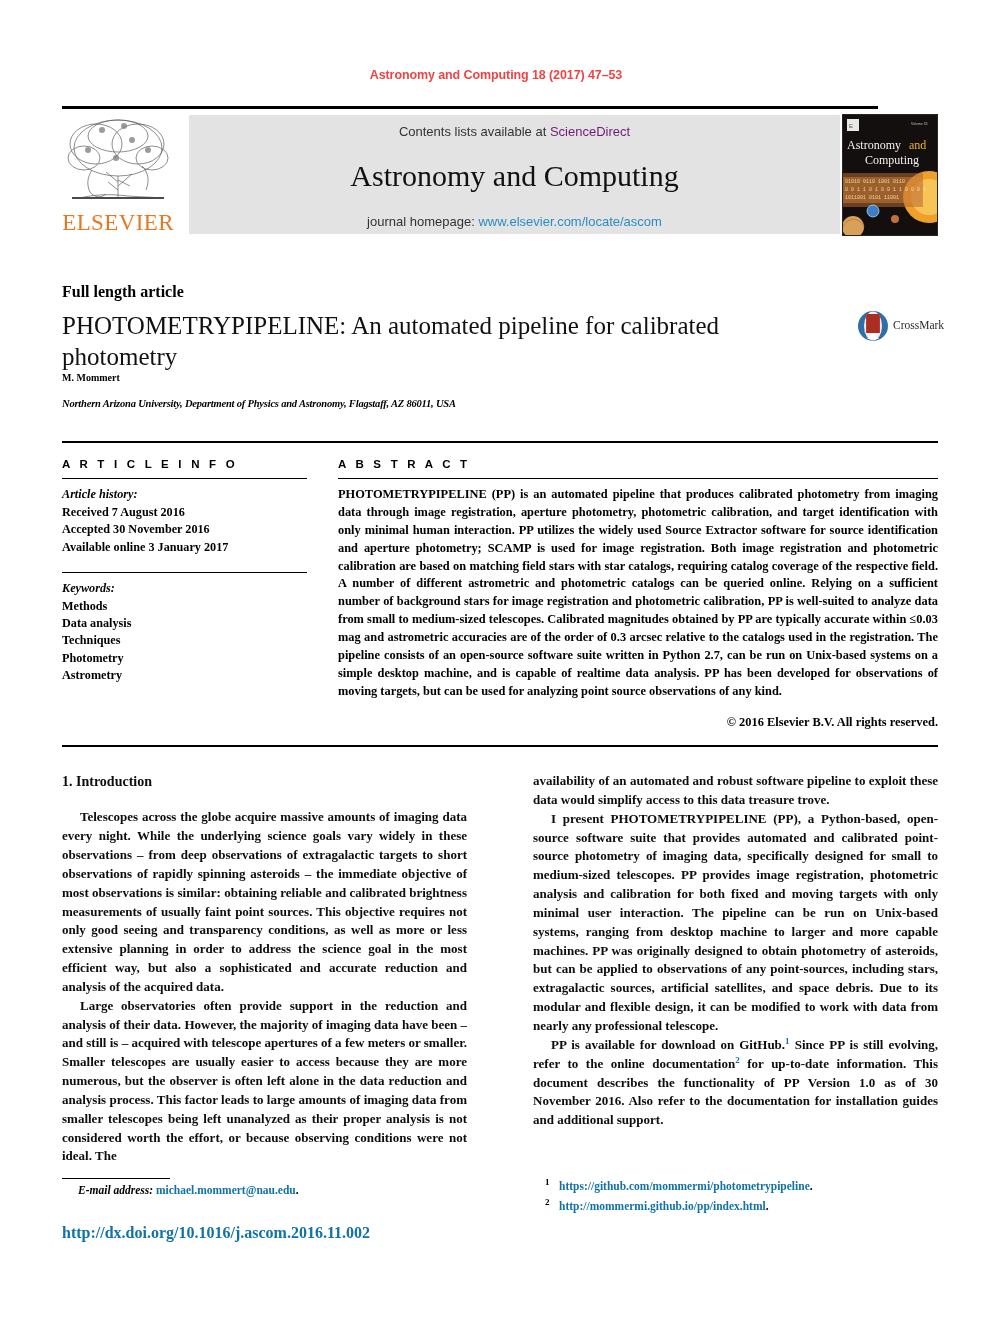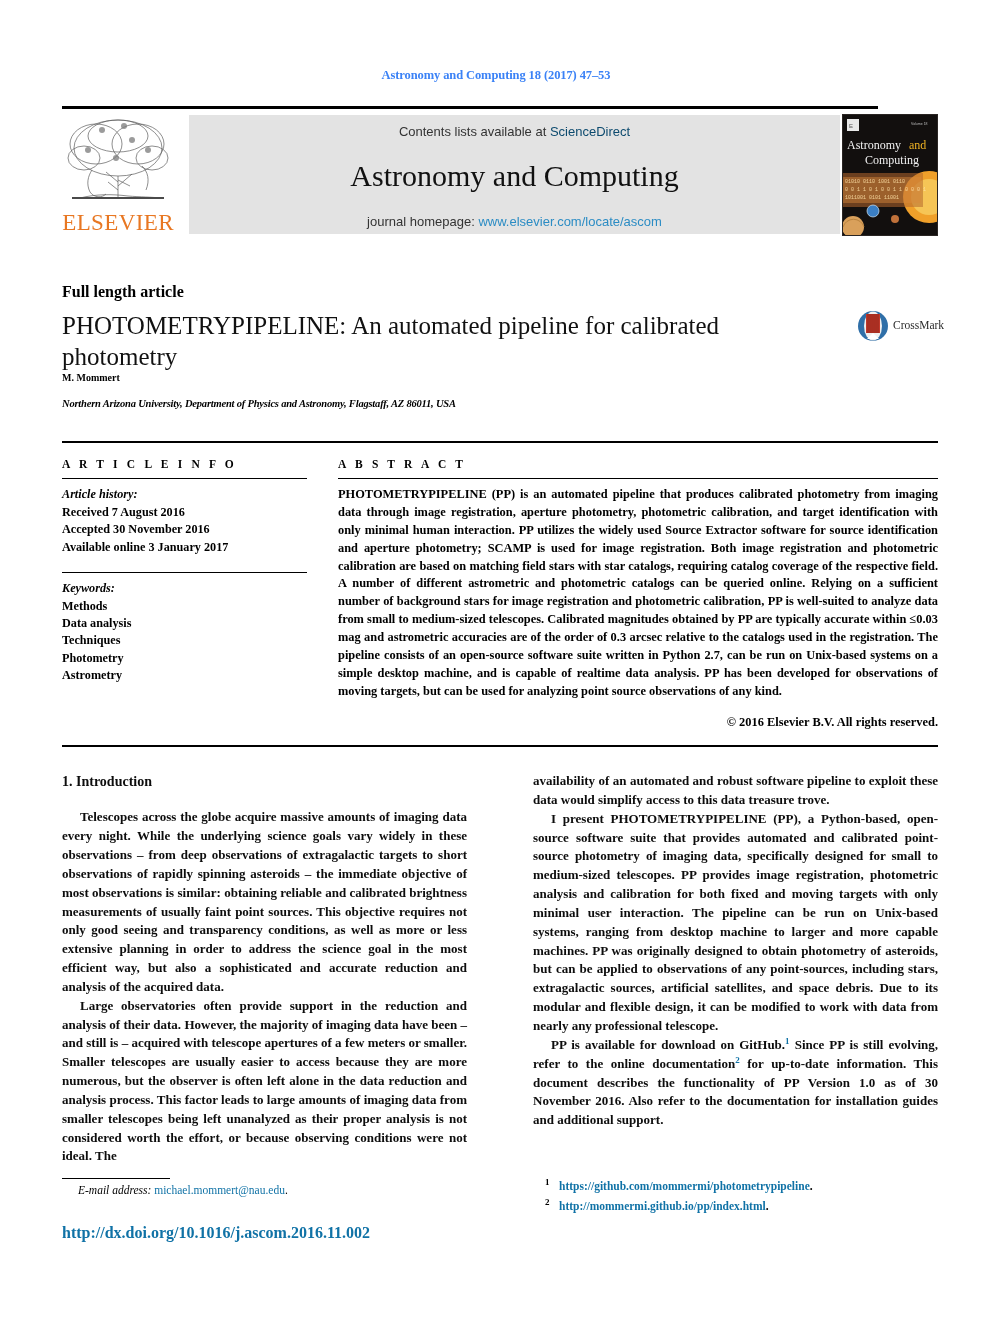--- a/index.html
+++ b/index.html
@@ -19,24 +19,24 @@
     box-sizing: border-box;
   }
 
   
   .running-head {
     position: absolute;
     top: 68px;
     left: 0;
     width: 992px;
     text-align: center;
-    font-family: Liberation Serif, serif;
+    font-family: Liberation Sans, sans-serif;
     font-weight: bold;
     font-size: 12.5px;
-    color: #3b82f6;
+    color: #ef4444;
     letter-spacing: -0.1px;
   }
 
   
   .masthead {
     position: absolute;
     left: 62px;
     top: 106px;
     width: 876px;
     height: 130px;
@@ -81,21 +81,21 @@
     position: absolute;
     left: 0;
     top: 9px;
     width: 651px;
     text-align: center;
     font-family: "Liberation Sans", sans-serif;
     font-size: 13px;
     color: #333333;
   }
   .sd-link {
-    color: #0c4a6e;
+    color: #701a75;
   }
   .journal-title {
     position: absolute;
     left: 0;
     top: 44px;
     width: 651px;
     text-align: center;
     font-family: "Liberation Serif", serif;
     font-size: 30px;
     color: #111111;
@@ -181,21 +181,21 @@
     position: absolute;
     left: 62px;
     top: 441px;
     width: 876px;
     height: 1.5px;
     background: #000;
   }
 
   
   .sect-head {
-    font-family: Liberation Serif, serif;
+    font-family: Liberation Sans, sans-serif;
     font-weight: bold;
     font-size: 11.5px;
     letter-spacing: 3.2px;
   }
   .info-col {
     position: absolute;
     left: 62px;
     top: 458px;
     width: 245px;
   }
@@ -278,21 +278,21 @@
     width: 405px;
   }
   .fn-rule {
     width: 108px;
     height: 1.1px;
     background: #000;
     margin-bottom: 5px;
   }
   .fn-email {
     font-family: "Liberation Serif", serif;
-    font-weight: normal;
+    font-weight: bold;
     font-size: 11.5px;
     text-indent: 16px;
   }
   .fn-email .lbl { font-style: italic; }
   .lnk { color: #1072a6; text-decoration: none; }
   .doi-block {
     position: absolute;
     left: 62px;
     top: 1222px;
     width: 420px;

